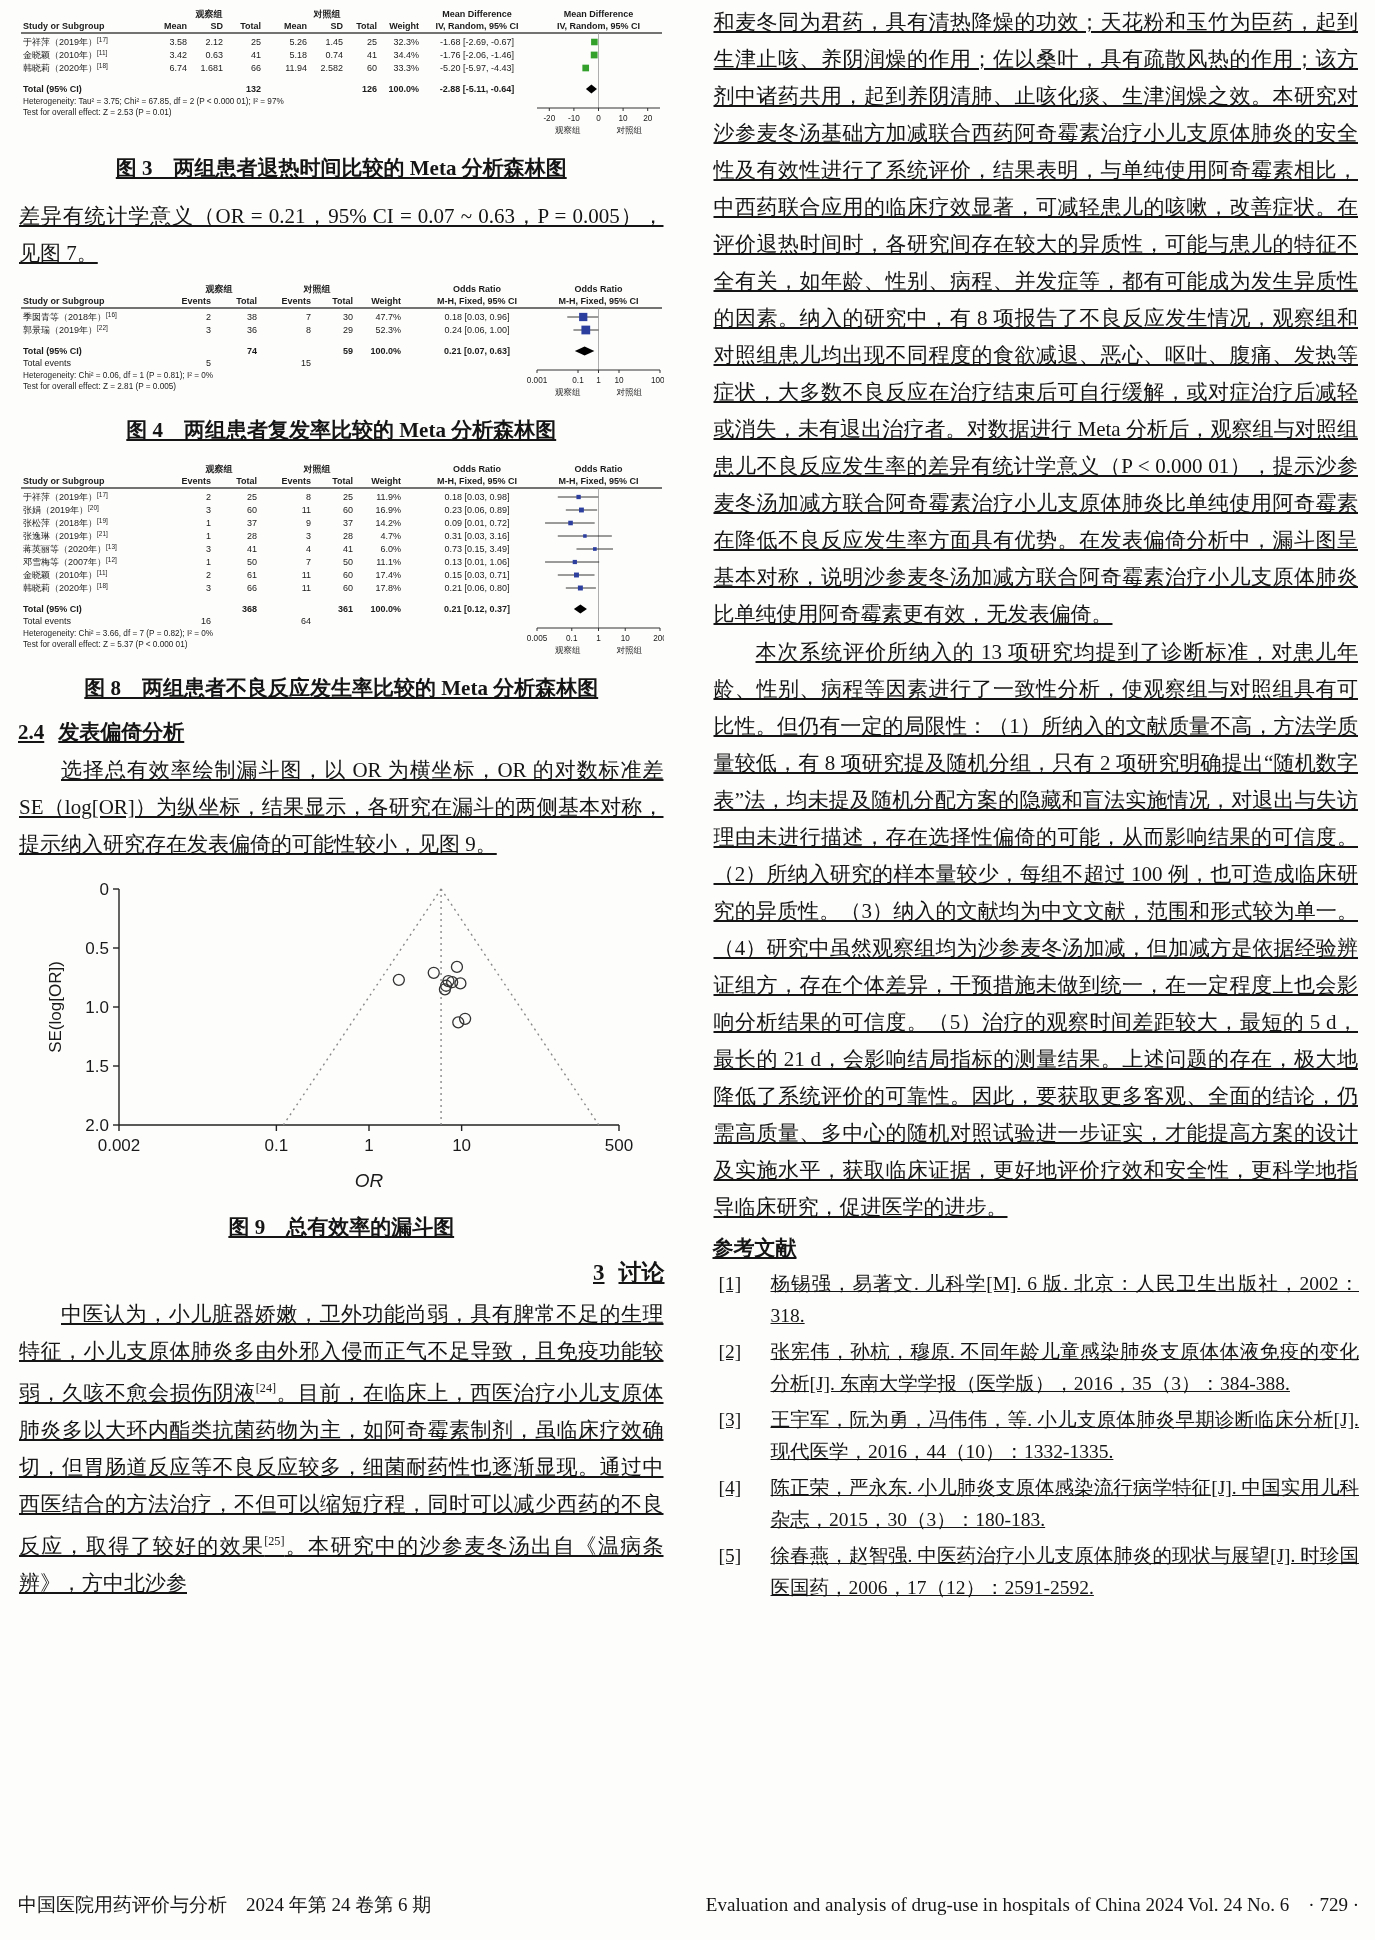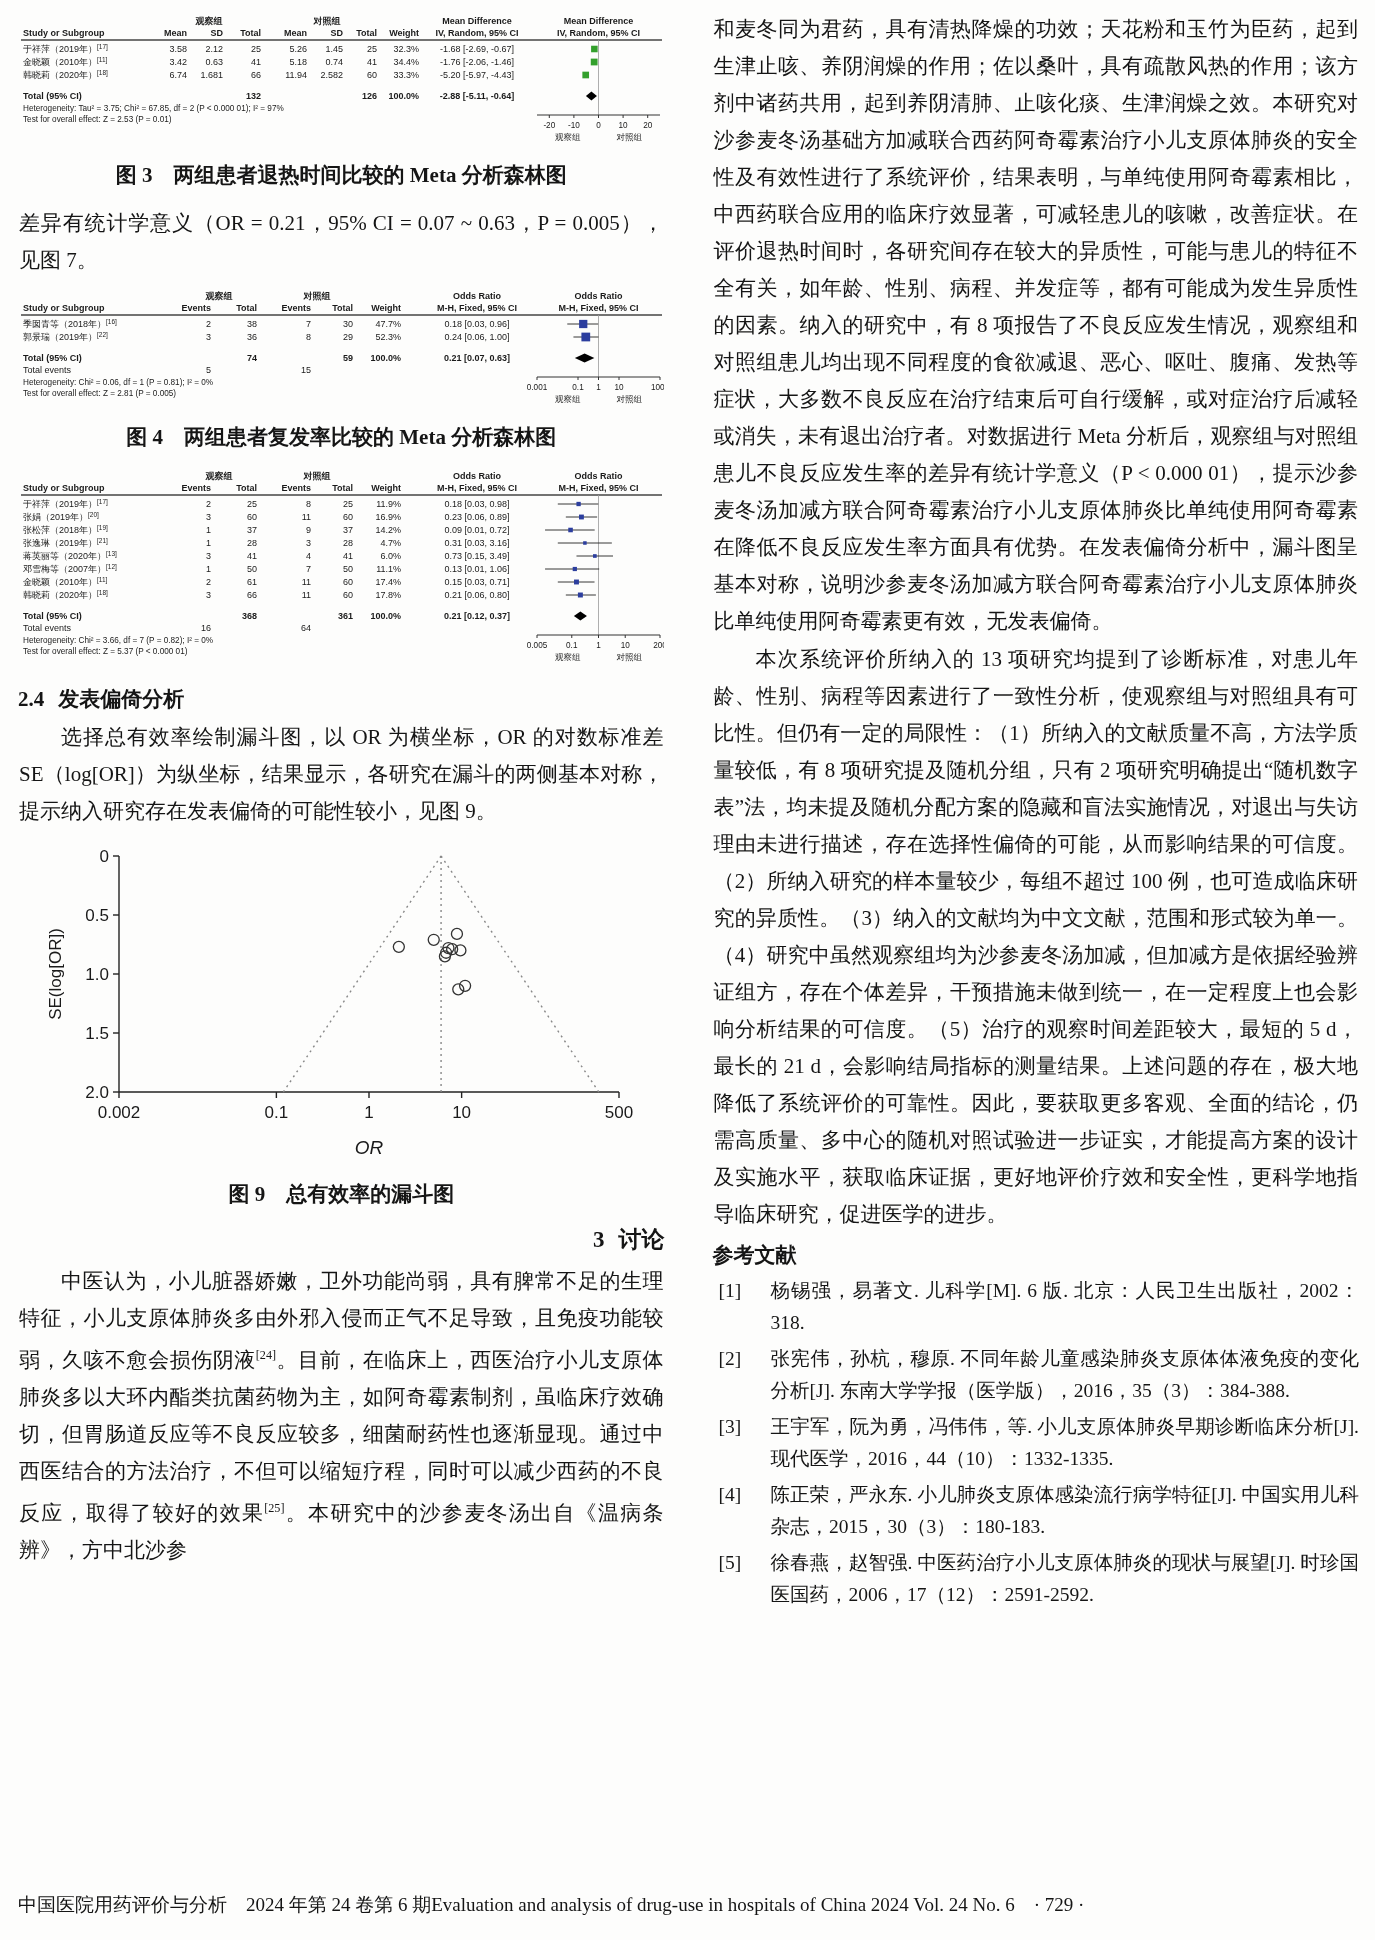--- a/index.html
+++ b/index.html
@@ -1,33 +1,33 @@
 <!DOCTYPE html>
 <html><head>
 <meta charset="utf-8">
 <style>
   html,body{margin:0;padding:0;}
   body{width:1375px;height:1940px;background:#fdfdfc;color:#151515;
        font-family:"Liberation Serif",serif;overflow:hidden;position:relative;}
-  .page{display:flex;gap:48px;padding:10px 16px 0 18px;}
+  .page{display:flex;gap:48px;padding:3px 16px 0 18px;text-decoration:underline;}
   .col{width:648px;}
   .body-p{font-size:21px;line-height:37px;text-align:justify;margin:1px;}
   .indent{text-indent:2em;}
   .fig{margin:2px 0 0;text-align:center;}
   .fig svg{display:block;margin:0 auto;}
   .caption{font-size:21px;font-weight:bold;text-align:center;margin:10px 0 16px;}
   .h2{font-size:21px;font-weight:bold;margin:14px 0 6px;}
   .h1{font-size:23px;font-weight:bold;margin:16px 0 8px;text-align:right;}
   .secnum{margin-right:14px;}
   sup{font-size:0.58em;}
   .refs-head{font-size:21px;font-weight:bold;margin:8px 0 6px;}
   .ref{display:grid;grid-template-columns:42px 1fr;column-gap:10px;
        font-size:19.5px;line-height:32px;text-align:justify;margin:0 0 4px 6px;}
   .footer{position:absolute;left:18px;right:16px;bottom:22px;display:flex;
-          justify-content:flex-start;font-size:19px;}
+          justify-content:space-between;font-size:19px;}
 </style>
 </head>
 <body>
 
 <div class="page">
 
   <div class="col">
 
     <div class="fig">
       <svg viewBox="0 0 645 139" width="645" height="139">
@@ -277,20 +277,21 @@
           <line x1="579.5" y1="168" x2="579.5" y2="171" stroke="#333" stroke-width="1" stroke-dasharray="none"></line>
           <text x="579.5" y="181" font-size="8.2" font-family="&quot;Liberation Sans&quot;,sans-serif" text-anchor="middle" font-weight="normal" fill="#1a1a1a">1</text>
           <line x1="606.2271613650797" y1="168" x2="606.2271613650797" y2="171" stroke="#333" stroke-width="1" stroke-dasharray="none"></line>
           <text x="606.2271613650797" y="181" font-size="8.2" font-family="&quot;Liberation Sans&quot;,sans-serif" text-anchor="middle" font-weight="normal" fill="#1a1a1a">10</text>
           <line x1="641" y1="168" x2="641" y2="171" stroke="#333" stroke-width="1" stroke-dasharray="none"></line>
           <text x="641" y="181" font-size="8.2" font-family="&quot;Liberation Sans&quot;,sans-serif" text-anchor="middle" font-weight="normal" fill="#1a1a1a">200</text>
           <text x="548.75" y="193" font-size="8.5" font-family="&quot;Liberation Sans&quot;,sans-serif" text-anchor="middle" font-weight="normal" fill="#1a1a1a">观察组</text>
           <text x="610.25" y="193" font-size="8.5" font-family="&quot;Liberation Sans&quot;,sans-serif" text-anchor="middle" font-weight="normal" fill="#1a1a1a">对照组</text>
         </svg>
     </div>
+    <div class="caption">图 8　两组患者不良反应发生率比较的 Meta 分析森林图</div>
 
     <div class="h2"><span class="secnum">2.4</span><span>发表偏倚分析</span></div>
     <p class="body-p indent"><span>选择总有效率绘制漏斗图，以 OR 为横坐标，OR 的对数标准差 SE（log[OR]）为纵坐标，结果显示，各研究在漏斗的两侧基本对称，提示纳入研究存在发表偏倚的可能性较小，见图 9。</span></p>
 
     <div class="fig" style="margin-top:10px;">
       <svg viewBox="0 0 620 330" width="620" height="330">
           <line x1="88" y1="16" x2="88" y2="252" stroke="#222" stroke-width="1.4" stroke-dasharray="none"></line>
           <line x1="88" y1="252" x2="588" y2="252" stroke="#222" stroke-width="1.4" stroke-dasharray="none"></line>
           <line x1="82" y1="16" x2="88" y2="16" stroke="#222" stroke-width="1.4" stroke-dasharray="none"></line>
           <text x="78" y="22" font-size="17" font-family="&quot;Liberation Sans&quot;,sans-serif" text-anchor="end" font-weight="normal" fill="#1a1a1a">0</text>

